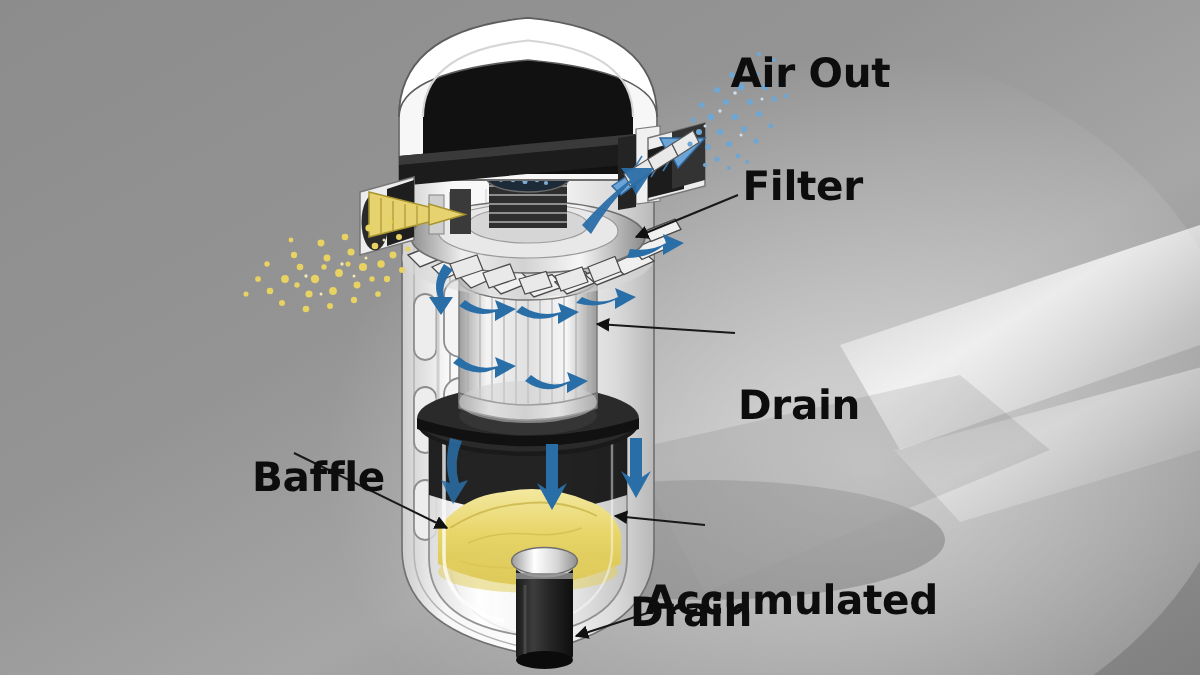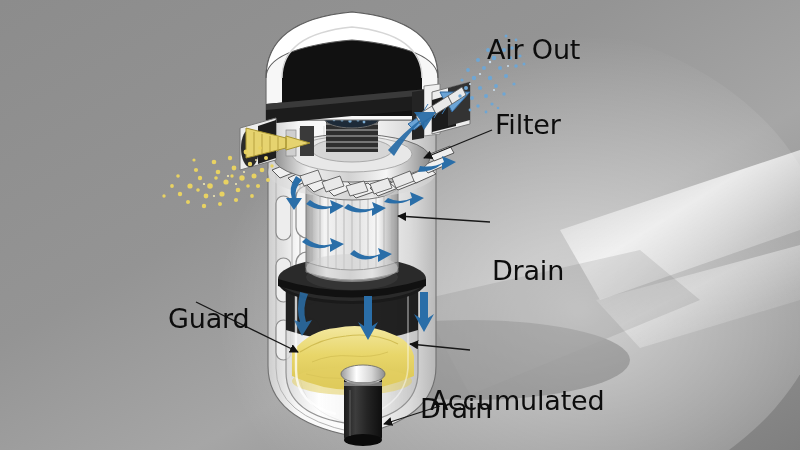--- a/index.html
+++ b/index.html
@@ -8,21 +8,21 @@
     font-family:"DejaVu Sans", sans-serif;
     background:#8e8e8e;
   }
   #stage{position:relative;width:800px;height:450px;overflow:hidden;}
   #stage svg{position:absolute;left:0;top:0;}
   .lbl{
     position:absolute;
     color:#0d0d0d;
     font-family:"DejaVu Sans", sans-serif;
     font-size:27px;
-    font-weight:400;
+    font-weight:700;
     line-height:1.08;
     white-space:pre;
     letter-spacing:-0.2px;
   }
   .lbl.c{text-align:center;}
 </style>
 </head>
 <body>
 
 <div id="stage">
@@ -453,21 +453,21 @@
 
   <div class="lbl" style="left:487px;top:35px;">Air Out</div>
 
   <div class="lbl" style="left:495px;top:110px;">Filter</div>
 
   <div class="lbl" style="left:492px;top:198px;">
     <div>Drain</div>
   </div>
 
   <div class="lbl" style="left:168px;top:246px;">
-    <div>Guard</div>
+    <div>Baffle</div>
   </div>
 
   <div class="lbl c" style="left:430px;top:328px;">
     <div>Accumulated</div>
     
   </div>
 
   <div class="lbl" style="left:420px;top:394px;">Drain</div>
 
 </div>

